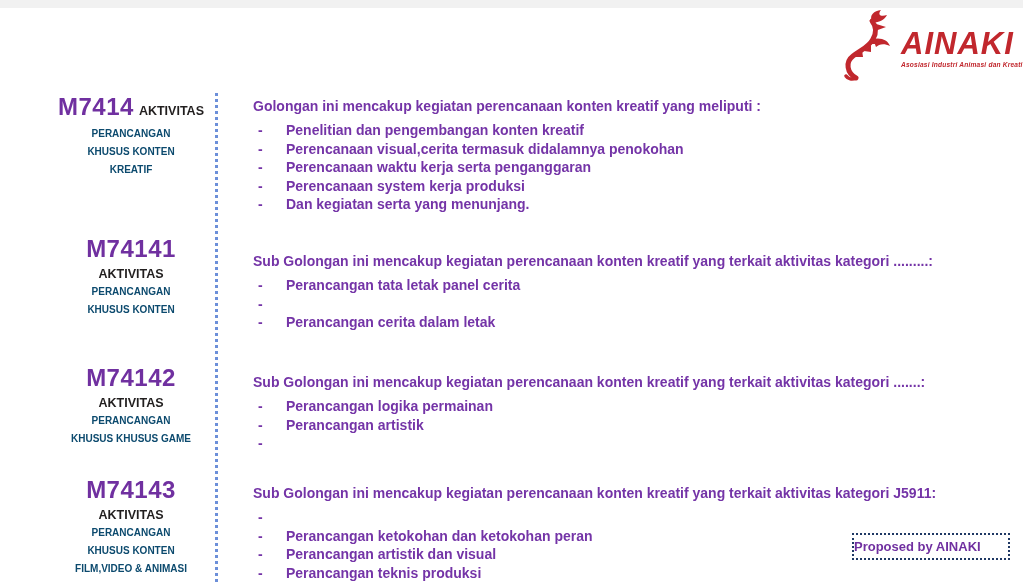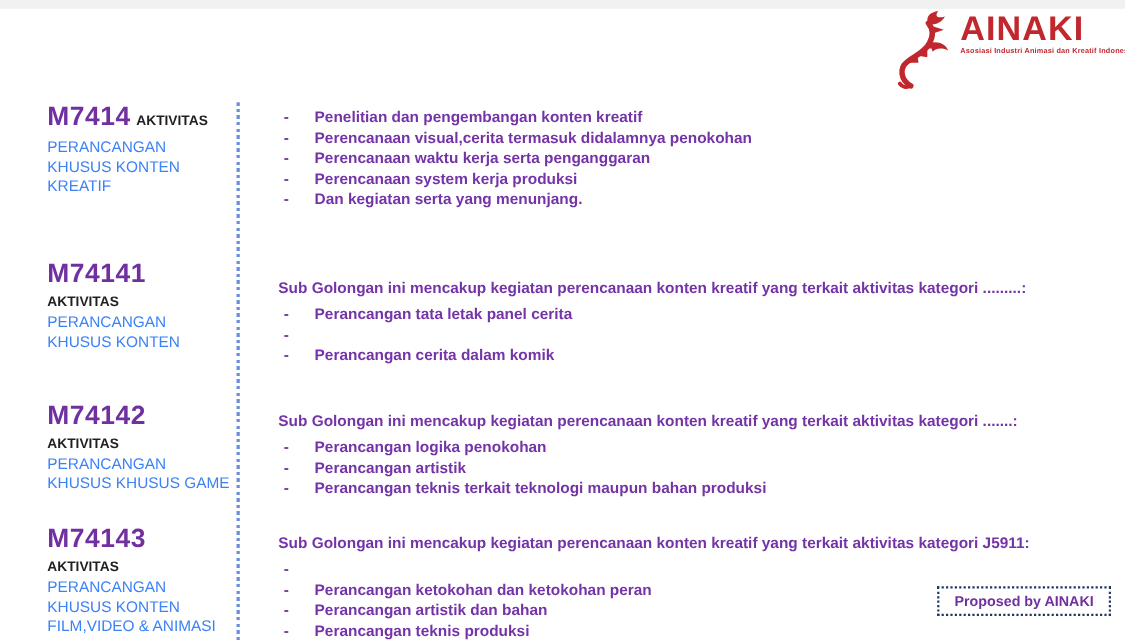--- a/index.html
+++ b/index.html
@@ -1,47 +1,47 @@
 <!DOCTYPE html>
 <html><head>
 <meta charset="utf-8">
 <style>
   html,body { margin:0; padding:0; background:#ffffff; }
   body { font-family:"Liberation Sans", sans-serif; }
   .page { position:relative; width:1023px; height:583px; background:#ffffff; overflow:hidden; }
   .topbar { position:absolute; top:0; left:0; width:1023px; height:8px; background:#f1f1f1; }
 
   
-  .logo { position:absolute; top:10px; left:815px; width:178px; height:76px; display:flex; align-items:flex-start; }
+  .logo { position:absolute; top:10px; left:843px; width:178px; height:76px; display:flex; align-items:center;font-style:italic; }
   .logo-art { flex:none; margin-right:2px; }
   .logo-textwrap { display:flex; flex-direction:column; align-items:flex-start; }
   .logo-name { font-size:31px; font-weight:800; color:#c1272d; letter-spacing:1px; line-height:32px; }
   .logo-tagline { font-size:6.6px; font-weight:bold; color:#c1272d; letter-spacing:0.2px; margin-top:1px; white-space:nowrap; }
 
   
   .separator { position:absolute; left:215px; top:93px; width:3px; height:490px;
     background-image:repeating-linear-gradient(to bottom,#6c8fd9 0px,#6c8fd9 3px,transparent 3px,transparent 6px); }
 
   
-  .left-block { position:absolute; left:43px; width:176px; }
+  .left-block { position:absolute; left:43px; width:176px; text-align:center; }
   .code-line { line-height:27px; white-space:nowrap; }
   .code { font-size:24px; font-weight:bold; color:#7030a0; letter-spacing:0.5px; }
   .aktivitas-inline { font-size:12.5px; font-weight:bold; color:#221f1f; margin-left:5px; }
   .aktivitas-line { font-size:12.5px; font-weight:bold; color:#221f1f; line-height:18px; }
-  .red-line { font-size:14px; font-weight:normal; color:#3b82f6; line-height:18px; white-space:nowrap; }
+  .red-line { font-size:10px; font-weight:bold; color:#0c4a6e; line-height:18px; white-space:nowrap; }
 
   
   .right-block { position:absolute; left:253px; width:765px; color:#7434a7; font-weight:bold; font-size:14px; }
   .heading { line-height:18px; margin-bottom:6px; white-space:nowrap; }
   .bullet { display:flex; line-height:18.5px; white-space:nowrap; }
   .dash { flex:none; width:33px; padding-left:5px; box-sizing:border-box; }
 
   
   .proposed { position:absolute; left:852px; top:533px; width:158px; height:27px; box-sizing:border-box;
-    border:2px dotted #1f3864; display:flex; align-items:center; justify-content:center;
+    border:2px dotted #1f3864; display:flex; align-items:center; justify-content:flex-start;
     color:#7030a0; font-weight:bold; font-size:13px; background:#ffffff; }
 </style>
 </head>
 <body>
 
 <div class="page">
   <div class="topbar"></div>
 
   <div class="logo">
     <div class="logo-art">
@@ -71,20 +71,21 @@
   <div class="left-block" style="top:93px">
     <div class="code-line">
       <span class="code">M7414</span><span class="aktivitas-inline">AKTIVITAS</span>
     </div>
     <div class="red-line">PERANCANGAN</div>
     <div class="red-line">KHUSUS KONTEN</div>
     <div class="red-line">KREATIF</div>
   </div>
 
   <div class="right-block" style="top:97px">
+    <div class="heading">Golongan ini mencakup kegiatan perencanaan konten kreatif yang meliputi :</div>
     <div class="bullet">
         <span class="dash">-</span>
         <span>Penelitian dan pengembangan konten kreatif</span>
       </div>
     <div class="bullet">
         <span class="dash">-</span>
         <span>Perencanaan visual,cerita termasuk didalamnya penokohan</span>
       </div>
     <div class="bullet">
         <span class="dash">-</span>
@@ -113,46 +114,45 @@
     <div class="heading">Sub Golongan ini mencakup kegiatan perencanaan konten kreatif yang terkait aktivitas kategori .........:</div>
     <div class="bullet">
         <span class="dash">-</span>
         <span>Perancangan tata letak panel cerita</span>
       </div>
     <div class="bullet">
         <span class="dash">-</span>
       </div>
     <div class="bullet">
         <span class="dash">-</span>
-        <span>Perancangan cerita dalam komik</span>
+        <span>Perancangan cerita dalam letak</span>
       </div>
   </div>
 
   <div class="left-block" style="top:364px">
     <div class="code-line">
       <span class="code">M74142</span>
     </div>
     <div class="aktivitas-line">AKTIVITAS</div>
     <div class="red-line">PERANCANGAN</div>
     <div class="red-line">KHUSUS KHUSUS GAME</div>
   </div>
 
   <div class="right-block" style="top:373px">
     <div class="heading">Sub Golongan ini mencakup kegiatan perencanaan konten kreatif yang terkait aktivitas kategori .......:</div>
     <div class="bullet">
         <span class="dash">-</span>
-        <span>Perancangan logika penokohan</span>
+        <span>Perancangan logika permainan</span>
       </div>
     <div class="bullet">
         <span class="dash">-</span>
         <span>Perancangan artistik</span>
       </div>
     <div class="bullet">
         <span class="dash">-</span>
-        <span>Perancangan teknis terkait teknologi maupun bahan produksi</span>
       </div>
   </div>
 
   <div class="left-block" style="top:476px">
     <div class="code-line">
       <span class="code">M74143</span>
     </div>
     <div class="aktivitas-line">AKTIVITAS</div>
     <div class="red-line">PERANCANGAN</div>
     <div class="red-line">KHUSUS KONTEN</div>
@@ -163,21 +163,21 @@
     <div class="heading">Sub Golongan ini mencakup kegiatan perencanaan konten kreatif yang terkait aktivitas kategori J5911:</div>
     <div class="bullet">
         <span class="dash">-</span>
       </div>
     <div class="bullet">
         <span class="dash">-</span>
         <span>Perancangan ketokohan dan ketokohan peran</span>
       </div>
     <div class="bullet">
         <span class="dash">-</span>
-        <span>Perancangan artistik dan bahan</span>
+        <span>Perancangan artistik dan visual</span>
       </div>
     <div class="bullet">
         <span class="dash">-</span>
         <span>Perancangan teknis produksi</span>
       </div>
   </div>
 
   <div class="proposed">
     <span>Proposed by AINAKI</span>
   </div>

